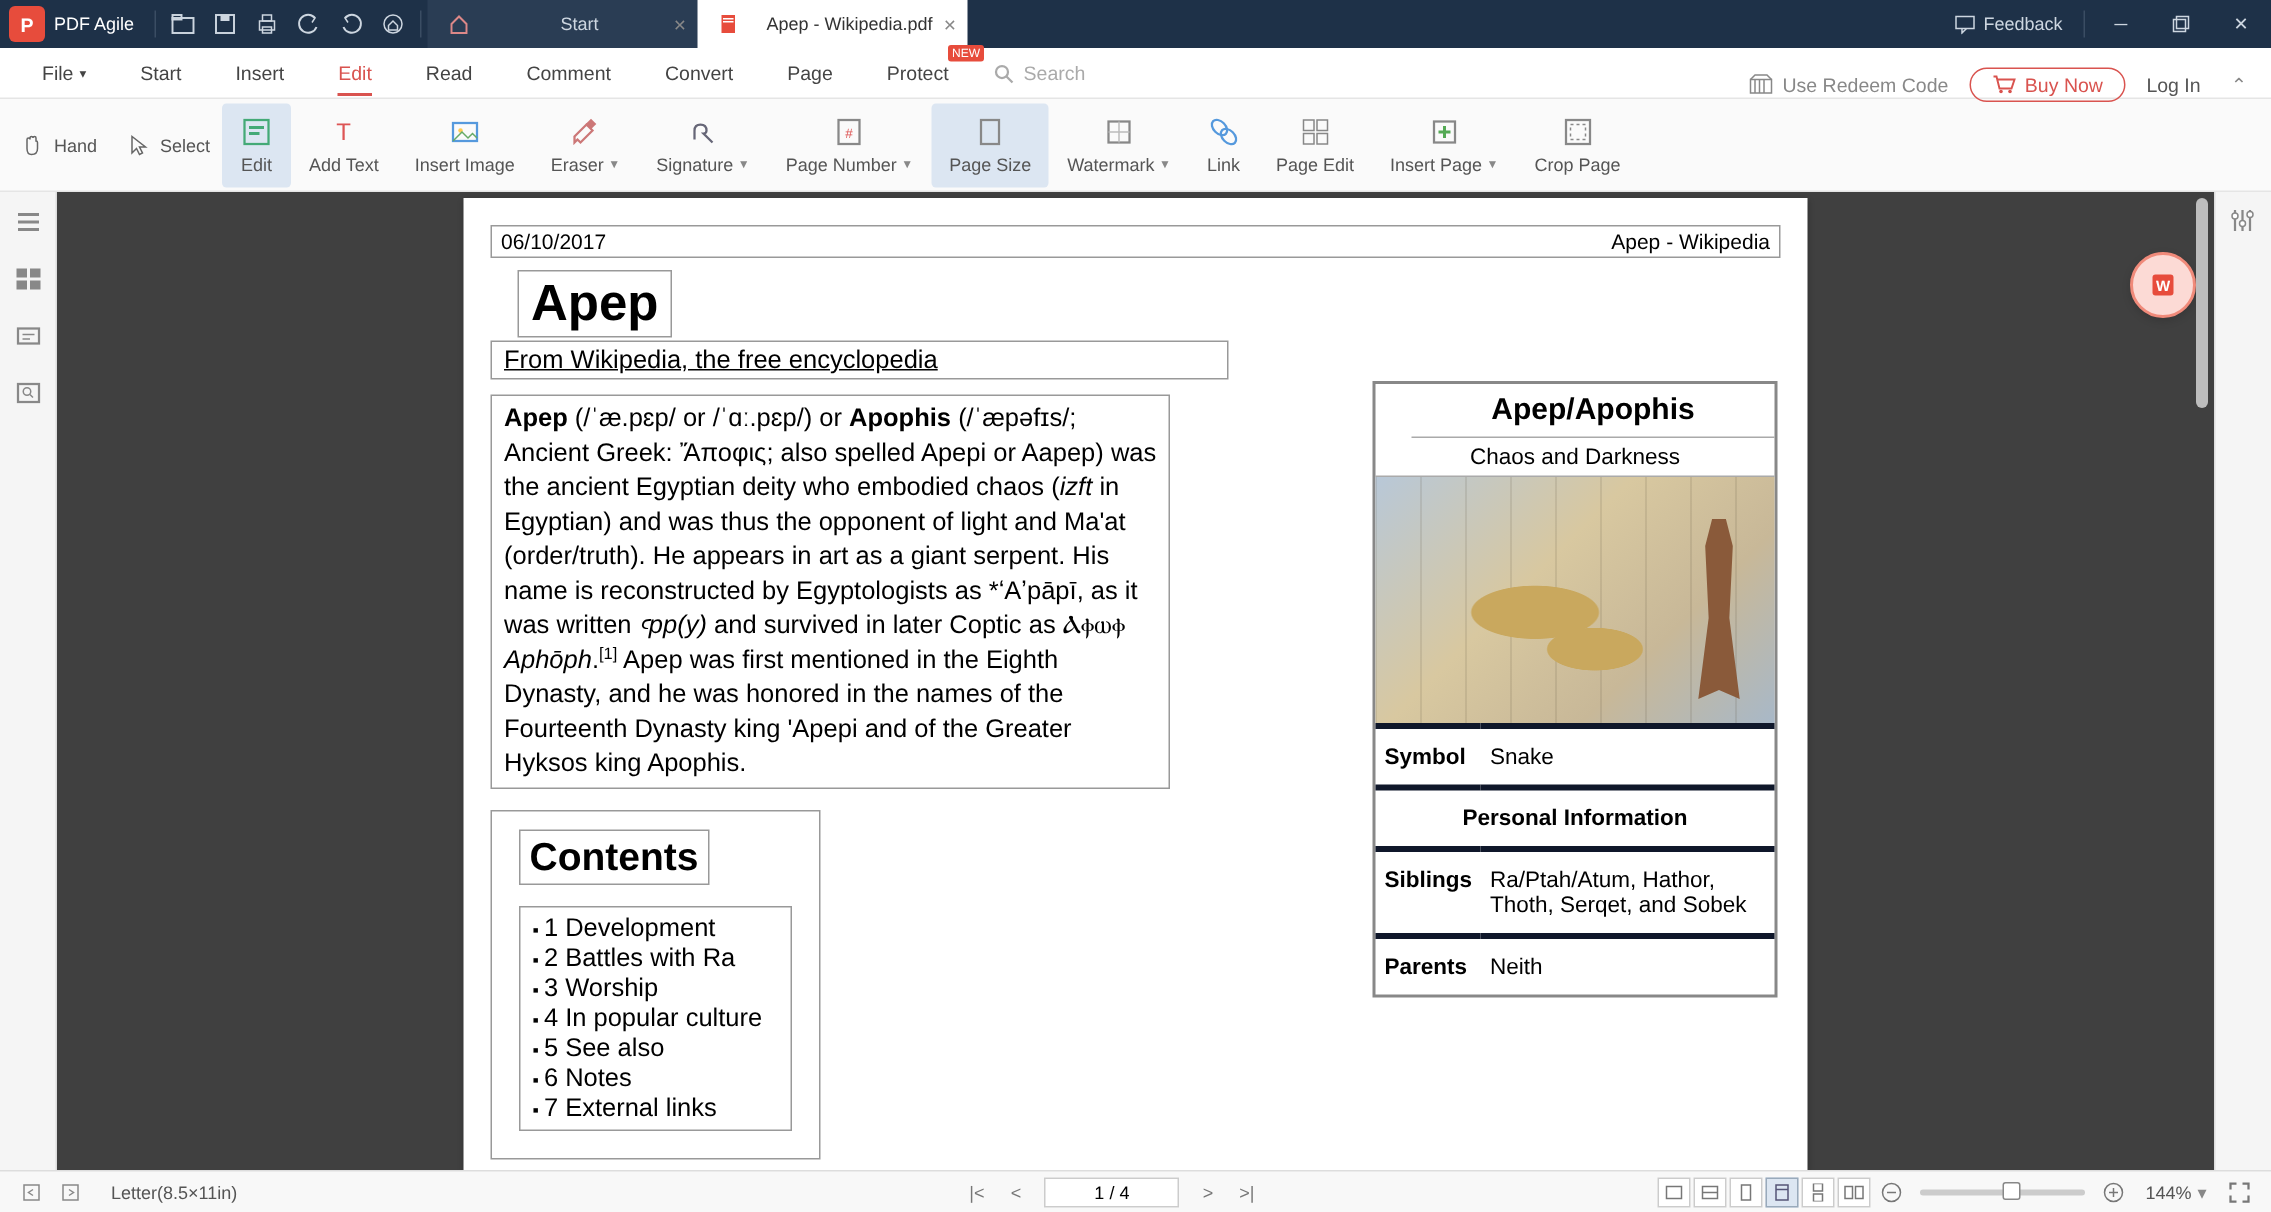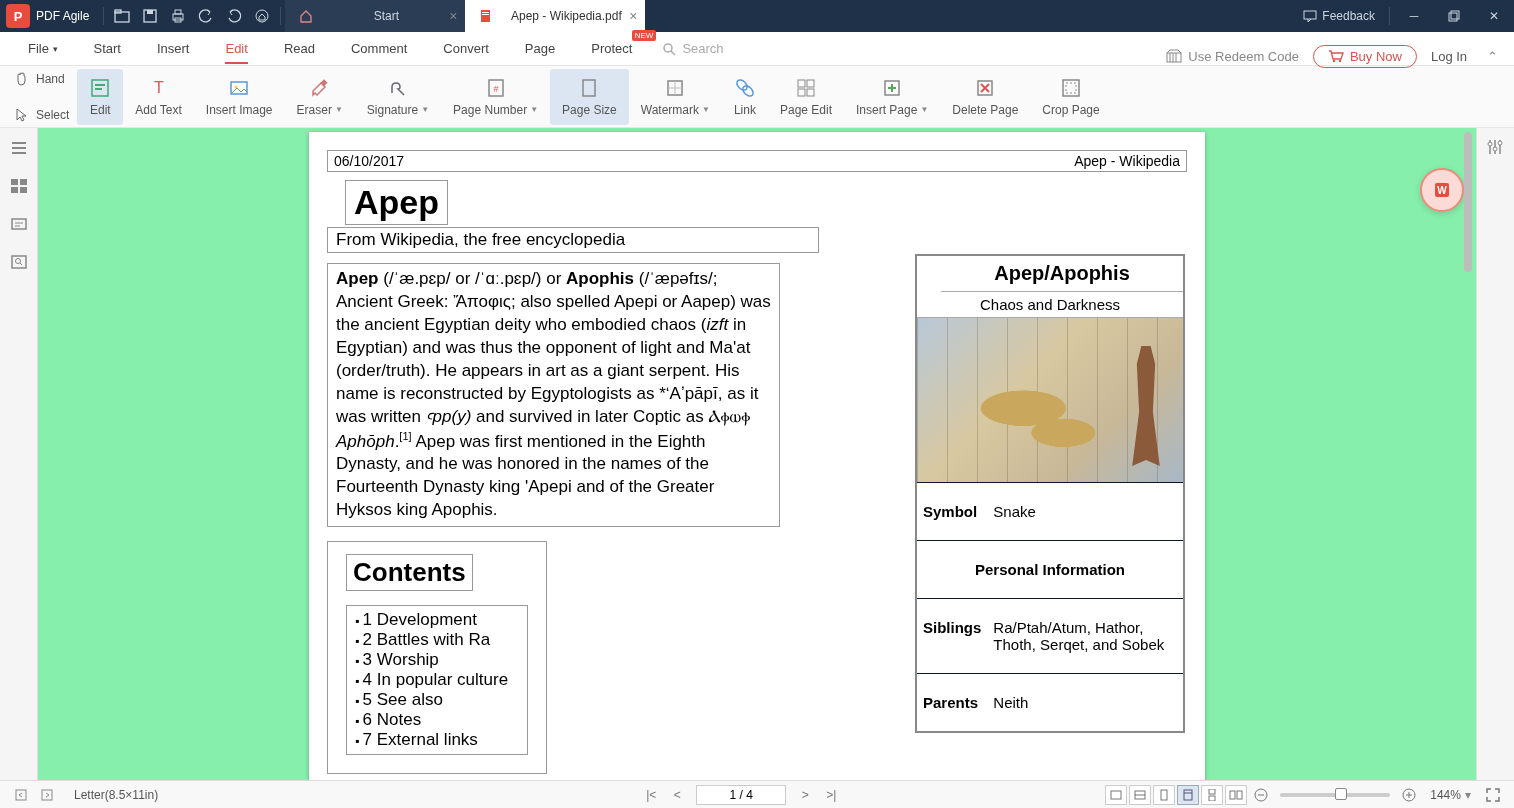--- a/index.html
+++ b/index.html
@@ -27,40 +27,40 @@
 .menubar .right { margin-left:auto; display:flex; align-items:center; gap:14px;margin-top:15px; }
 .menubar .redeem { display:flex; align-items:center; gap:6px; color:#888; cursor:pointer; }
 .menubar .buy { border:1px solid #d9534f; border-radius:14px; padding:3px 14px; color:#d9534f; display:flex; align-items:center; gap:6px; cursor:pointer; }
 .menubar .login { color:#555; cursor:pointer; }
 .menubar .caret-up { color:#888; cursor:pointer; padding:0 6px; }
 
 .ribbon { height:62px; background:#fafafa; display:flex; align-items:center; padding:0 14px; gap:0; border-bottom:1px solid #e5e5e5; font-size:12px; color:#555; }
 .ribbon .rbtn { display:flex; flex-direction:column; align-items:center; justify-content:center; height:56px; padding:0 12px; cursor:pointer; border-radius:3px; }
 .ribbon .rbtn.sel { background:#dce6f2; }
 .ribbon .rbtn .ricon { width:22px; height:22px; margin-bottom:4px; display:flex; align-items:center; justify-content:center; }
-.ribbon .leftcol { display:flex; flex-direction:column; justify-content:center; height:56px; gap:20px; padding-right:8px; }
+.ribbon .leftcol { display:flex; flex-direction:row; justify-content:center; height:56px; gap:20px; padding-right:8px; }
 .ribbon .leftcol .lrow { display:flex; align-items:center; gap:6px; cursor:pointer; }
 .ribbon .lrow .licon { width:16px; height:16px; }
 .ribbon .rlabel { display:flex; align-items:center; gap:3px; }
 
-.workspace { position:absolute; top:128px; bottom:28px; left:0; right:0; display:flex; background:#86efac; }
+.workspace { position:absolute; top:128px; bottom:28px; left:0; right:0; display:flex; background:#404040; }
 .left-panel { width:38px; background:#f5f5f5; display:flex; flex-direction:column; align-items:center; padding-top:10px; gap:18px; border-right:1px solid #ddd; }
 .left-panel .lp { width:20px; height:20px; cursor:pointer; color:#888; display:flex; align-items:center; justify-content:center; }
 .right-panel { width:38px; background:#f5f5f5; border-left:1px solid #ddd; display:flex; flex-direction:column; align-items:center; padding-top:10px; }
 .right-panel .rp { width:20px; height:20px; cursor:pointer; color:#888; }
 .canvas-wrap { flex:1; position:relative; overflow:hidden; display:flex; justify-content:center; }
 .scrollbar-v { position:absolute; right:2px; top:0; width:10px; height:100%; }
 .scrollbar-v .thumb { position:absolute; top:4px; width:8px; height:140px; background:#bdbdbd; border-radius:4px; }
 .floating-badge { position:absolute; right:12px; top:40px; width:44px; height:44px; border-radius:50%; background:#fcdad5; border:2px solid #f08a7a; display:flex; align-items:center; justify-content:center; color:#e74c3c; font-weight:bold; font-size:14px; box-shadow:0 2px 6px rgba(0,0,0,.15); }
 
 .page { width:896px; background:#fff; margin-top:4px; box-shadow:0 1px 4px rgba(0,0,0,.3); padding:18px 0 30px 0; position:relative; font-family:"Times New Roman",serif; color:#000; }
 .page .hdr { display:flex; justify-content:space-between; border:1px solid #999; margin:0 18px 8px 18px; padding:2px 6px; font-size:14px; }
 .page .title-box { border:1px solid #999; margin:0 18px 2px 18px; padding:2px 8px; display:inline-block; }
 .page h1 { font-size:34px; font-weight:bold; }
-.page .sub-box { border:1px solid #999; margin:0 18px 10px 18px; padding:2px 8px; width:492px; font-size:17px; }
+.page .sub-box { border:1px solid #999; margin:0 18px 10px 18px; padding:2px 8px; width:492px; font-size:17px;text-decoration:underline; }
 .page .body-box { border:1px solid #999; margin:0 18px 14px 18px; padding:4px 8px; width:453px; font-size:17px; line-height:1.35; }
 .page .body-box .it { font-style:italic; }
 .page .body-box sup { font-size:11px; }
 .page .contents-box { border:1px solid #999; margin:0 0 18px 18px; padding:12px 18px 18px 18px; width:220px; }
 .page .contents-box h2 { font-size:26px; border:1px solid #999; display:inline-block; padding:2px 6px; margin-bottom:14px; }
 .page .contents-box ul { list-style:none; border:1px solid #999; padding:4px 8px; font-size:17px; }
 .page .contents-box li::before { content:"▪ "; font-size:12px; }
 .page .dev-box { border:1px solid #999; margin:0 0 0 18px; display:inline-block; padding:2px 8px; }
 .page .dev-box h2 { font-size:26px; }
 
@@ -68,21 +68,21 @@
 .infobox .ib-title { text-align:center; font-size:20px; font-weight:bold; padding:6px 0; border-bottom:1px solid #aaa;margin-left:24px; }
 .infobox .ib-sub { text-align:center; padding:4px 0; border-bottom:1px solid #aaa; }
 .infobox .ib-img { height:164px; background:linear-gradient(135deg,#b8c8d8 0%,#d8c8a0 40%,#c8b898 70%,#a8b8c8 100%); position:relative; overflow:hidden; }
 .infobox .ib-img::before { content:""; position:absolute; inset:0; background:
   radial-gradient(ellipse 120px 50px at 40% 55%,#c9a85e 0%,#c9a85e 35%,transparent 36%),
   radial-gradient(ellipse 90px 40px at 55% 70%,#c9a85e 0%,#c9a85e 35%,transparent 36%),
   linear-gradient(90deg,rgba(80,70,50,.25) 0 2%,transparent 2% 7%) 0 0/30px 100%; }
 .infobox .ib-img::after { content:""; position:absolute; right:14px; top:28px; width:46px; height:120px; background:#8a5a3a; clip-path:polygon(40% 0,60% 0,70% 15%,65% 55%,80% 100%,50% 95%,20% 100%,35% 55%,30% 15%); }
 .infobox .ib-cap { text-align:center; padding:4px 0; border-bottom:1px solid #aaa; }
 .infobox table { width:100%; border-collapse:collapse; }
-.infobox td,.infobox th { border-top:1px solid #0f172a; padding:20px 6px; text-align:left; vertical-align:top; }
+.infobox td,.infobox th { border-top:4px solid #0f172a; padding:10px 6px; text-align:left; vertical-align:top; }
 .infobox .sect { text-align:center; font-weight:bold; }
 
 .statusbar { position:absolute; bottom:0; left:0; right:0; height:28px; background:#f8f8f8; border-top:1px solid #ddd; display:flex; align-items:center; font-size:12px; color:#555; padding:0 8px; }
 .statusbar .sbtn { width:24px; height:22px; display:flex; align-items:center; justify-content:center; cursor:pointer; color:#777; margin:0 1px; }
 .statusbar .sp { flex:1; }
 .statusbar input.pg { width:90px; text-align:center; border:1px solid #ccc; height:20px; font-size:12px; margin:0 6px; }
 .statusbar .slider { width:110px; height:4px; background:#ccc; border-radius:2px; position:relative; margin:0 6px; }
 .statusbar .slider .kn { position:absolute; top:-5px; left:50%; width:12px; height:12px; border:1px solid #888; background:#fff; border-radius:2px; }
 .statusbar .vbtn { width:22px; height:20px; border:1px solid #ccc; margin:0 1px; display:flex; align-items:center; justify-content:center; cursor:pointer; background:#fff; }
 .statusbar .vbtn.on { background:#dce6f2; border-color:#9ab; }
@@ -342,32 +342,20 @@
         <div class="ricon">
           <svg width="22" height="22">
             <rect x="4" y="4" width="14" height="14" fill="none" stroke="#888" stroke-width="1.5"></rect>
             <line x1="11" y1="7" x2="11" y2="15" stroke="#5a5" stroke-width="2"></line>
             <line x1="7" y1="11" x2="15" y2="11" stroke="#5a5" stroke-width="2"></line>
           </svg>
         </div>
         <div class="rlabel">
           <span>Insert Page</span>
           <span style="font-size:8px;color:#888">▼</span>
-        </div>
-      </div>
-      <div class="rbtn">
-        <div class="ricon">
-          <svg width="22" height="22">
-            <rect x="4" y="4" width="14" height="14" fill="none" stroke="#888" stroke-width="1.5"></rect>
-            <line x1="7" y1="7" x2="15" y2="15" stroke="#d55" stroke-width="2"></line>
-            <line x1="15" y1="7" x2="7" y2="15" stroke="#d55" stroke-width="2"></line>
-          </svg>
-        </div>
-        <div class="rlabel">
-          <span>Delete Page</span>
         </div>
       </div>
       <div class="rbtn">
         <div class="ricon">
           <svg width="22" height="22">
             <rect x="3" y="3" width="16" height="16" fill="none" stroke="#888" stroke-width="1.5"></rect>
             <rect x="6" y="6" width="10" height="10" fill="none" stroke="#888" stroke-dasharray="2"></rect>
           </svg>
         </div>
         <div class="rlabel">

